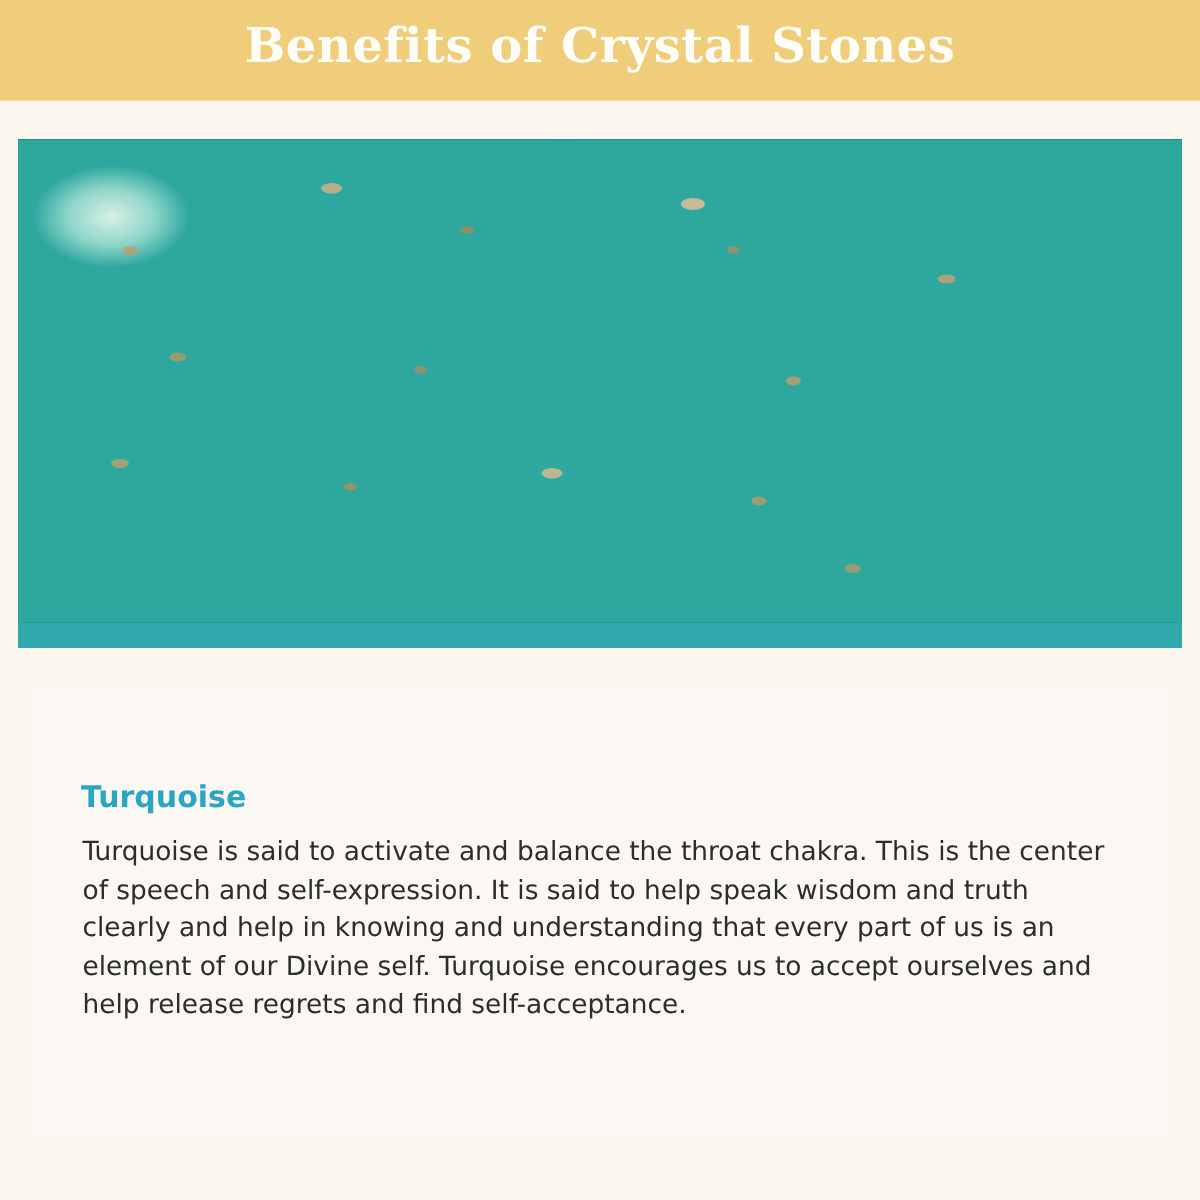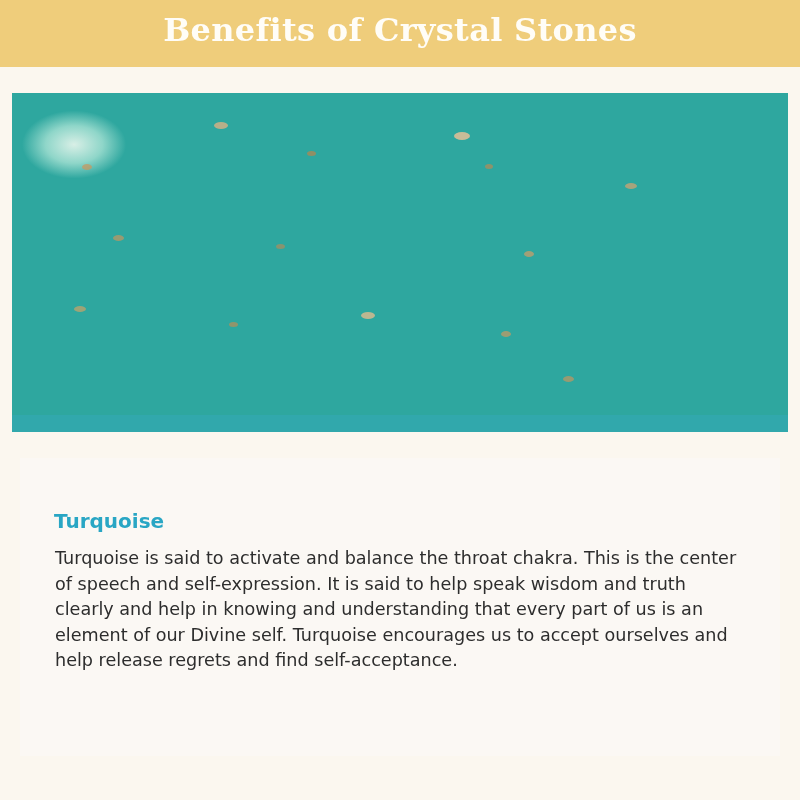--- a/index.html
+++ b/index.html
@@ -109,21 +109,21 @@
     width: 760px;
     height: 298px;
     background: #fbf8f4;
     box-sizing: border-box;
     padding: 46px 34px 0 34px;
   }
   .card-title {
     color: #29a6c4;
     font-size: 20px;
     font-weight: 700;
-    margin: 6px 0 14px 0;
+    margin: 16px 0 14px 0;
     line-height: 1.1;
   }
   .card-body {
     color: #2d2d2d;
     font-size: 17.6px;
     line-height: 1.45;
     margin: 1px;
     max-width: 700px;
   }
 </style>

